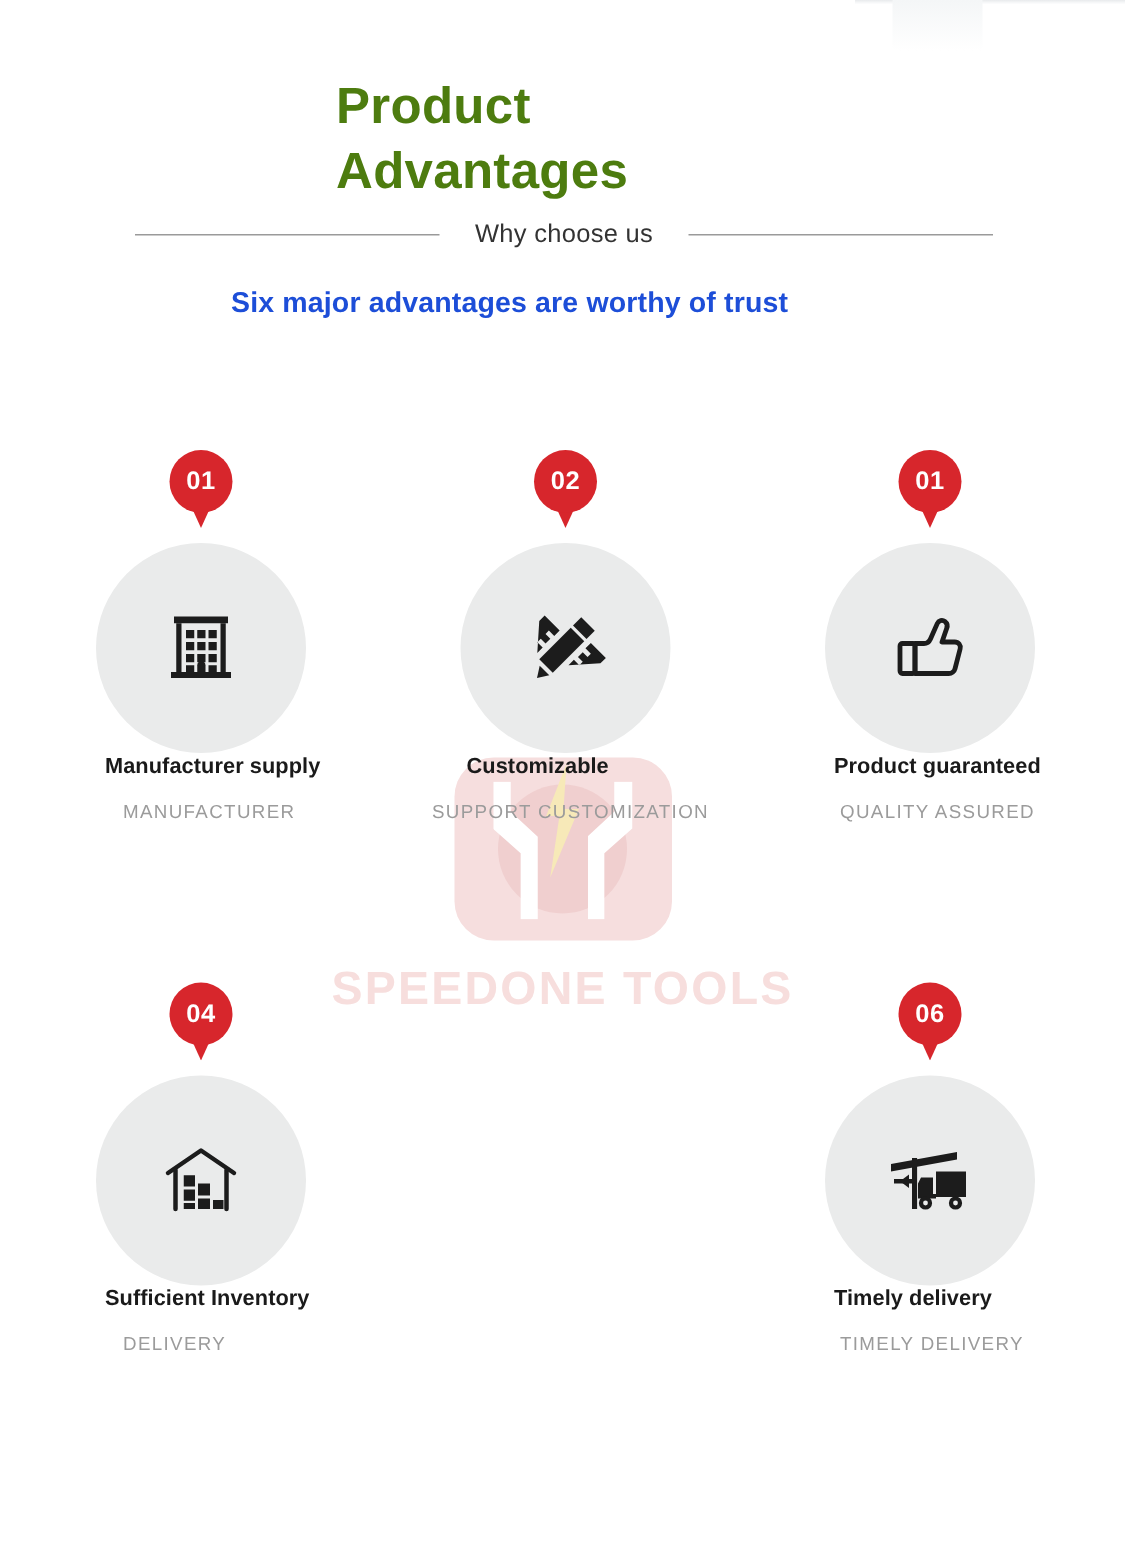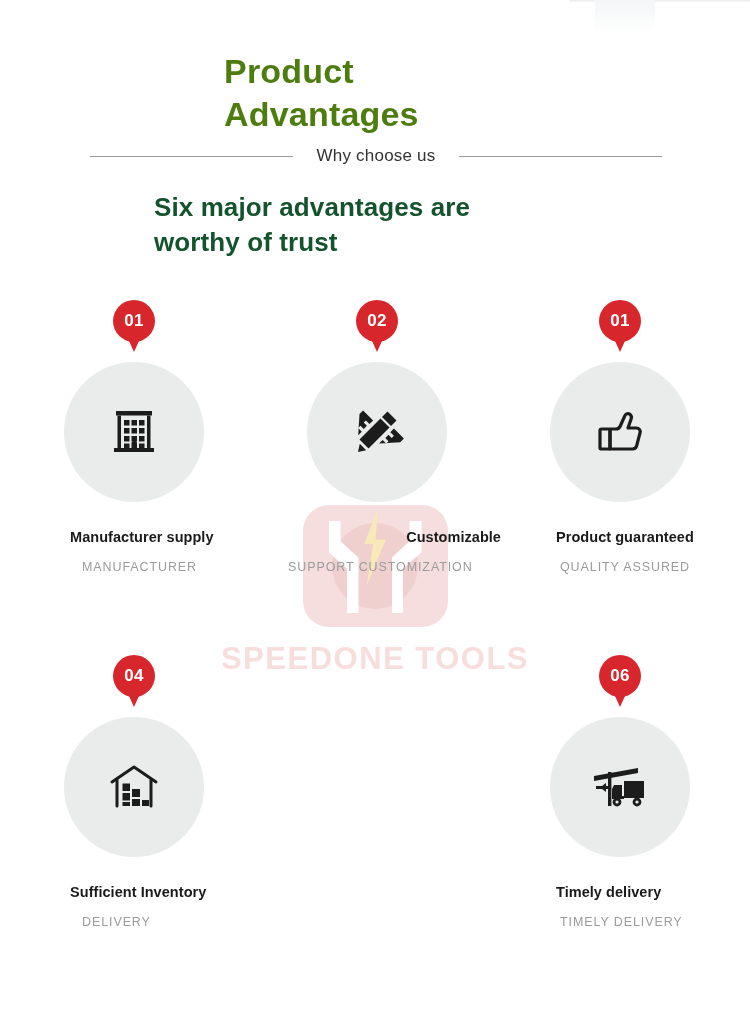--- a/index.html
+++ b/index.html
@@ -131,24 +131,24 @@
     color: #333333;
     white-space: nowrap;
     letter-spacing: 0.2px;
   }
 
   .subtitle {
     position: absolute;
     left: 154px;
     top: 190px;
     width: 400px;
-    font-size: 26px;
+    font-size: 19px;
     line-height: 1.35;
     font-weight: bold;
-    color: #14532d;
+    color: #1d4ed8;
     letter-spacing: 0.1px;
   }
 
   
   .grid {
     position: absolute;
     left: 0;
     top: 300px;
     width: 750px;
     z-index: 2;
@@ -208,39 +208,38 @@
     background: #eaebeb;
     margin-top: 10px;
     margin-left: 14px;
     display: flex;
     align-items: center;
     justify-content: center;
   }
   .disc svg { display: block; }
 
   .label {
-    margin-top: 26px;
     margin-left: 20px;
     width: 190px;
     font-size: 14.5px;
     font-weight: bold;
     color: #1a1a1a;
     line-height: 1.33;
     letter-spacing: 0.05px;
   }
   .sublabel {
     margin-top: 13px;
     margin-left: 32px;
     width: 190px;
     font-size: 12.5px;
     color: #9b9b9b;
     letter-spacing: 0.9px;
     line-height: 1.2;
   }
-  .card.c1 .label    { margin-left: 18px; text-align: right; }
+  .card.c1 .label    { margin-left: 18px; }
   .card.c1 .sublabel { margin-left: -5px; }
   .card.c2 .label    { margin-left: 20px; }
   .card.c2 .sublabel { margin-left: 24px; }
 </style>
 </head>
 <body>
 
 <div class="page">
 
   <div class="top-band"></div>

